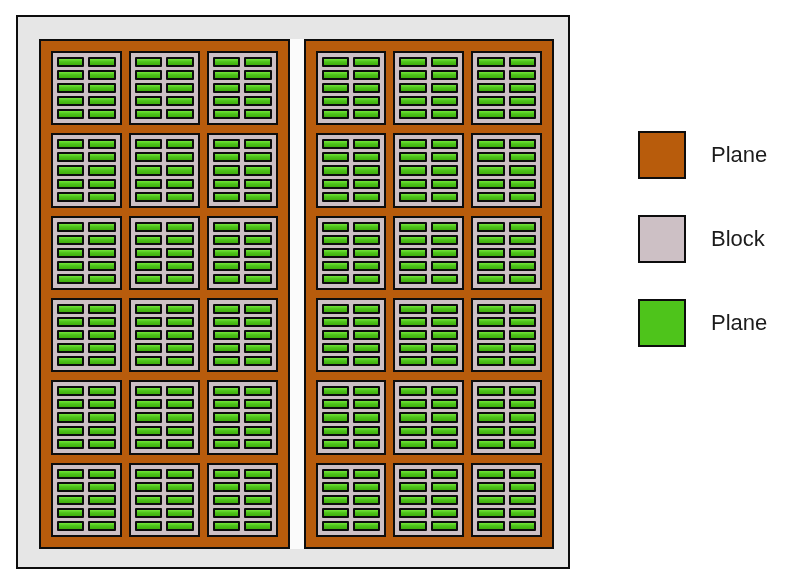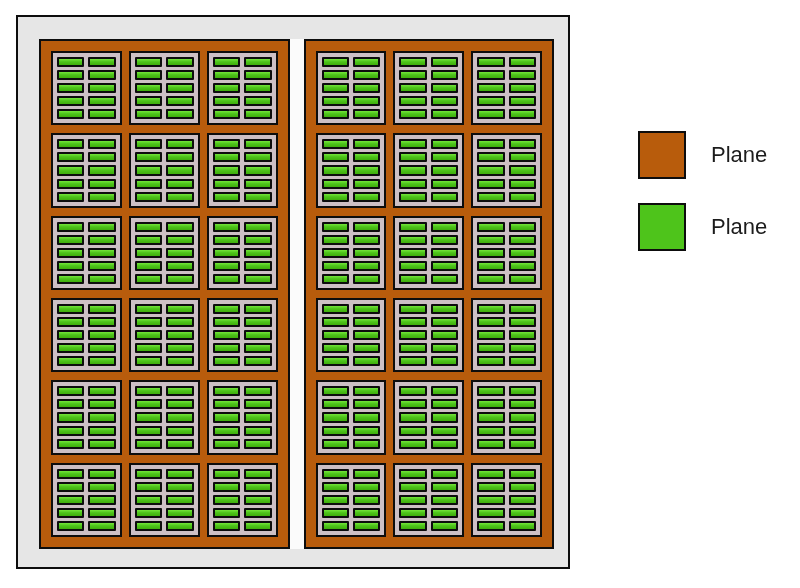--- a/index.html
+++ b/index.html
@@ -64,21 +64,21 @@
     min-height: 5px;
   }
 
   
   .legend {
     position: absolute;
     left: 638px;
     top: 131px;
     display: flex;
     flex-direction: column;
-    gap: 24px;
+    gap: 36px;
   }
   .legend-item {
     display: flex;
     align-items: center;
   }
   .legend-swatch {
     width: 44px;
     height: 44px;
     border: 2px solid var(--outline);
     flex: 0 0 auto;
@@ -535,18 +535,22 @@
         </div>
       </div>
     </div>
 
   <div class="legend">
     <div class="legend-item">
       <span class="legend-swatch" style="background: rgb(184, 92, 12);"></span>
       <span class="legend-label">Plane</span>
     </div>
     <div class="legend-item">
+      <span class="legend-swatch" style="background: rgb(205, 192, 197);"></span>
+      <span class="legend-label">Block</span>
+    </div>
+    <div class="legend-item">
       <span class="legend-swatch" style="background: rgb(78, 196, 27);"></span>
       <span class="legend-label">Plane</span>
     </div>
   </div>
 
 </div>
 
 </body></html>

